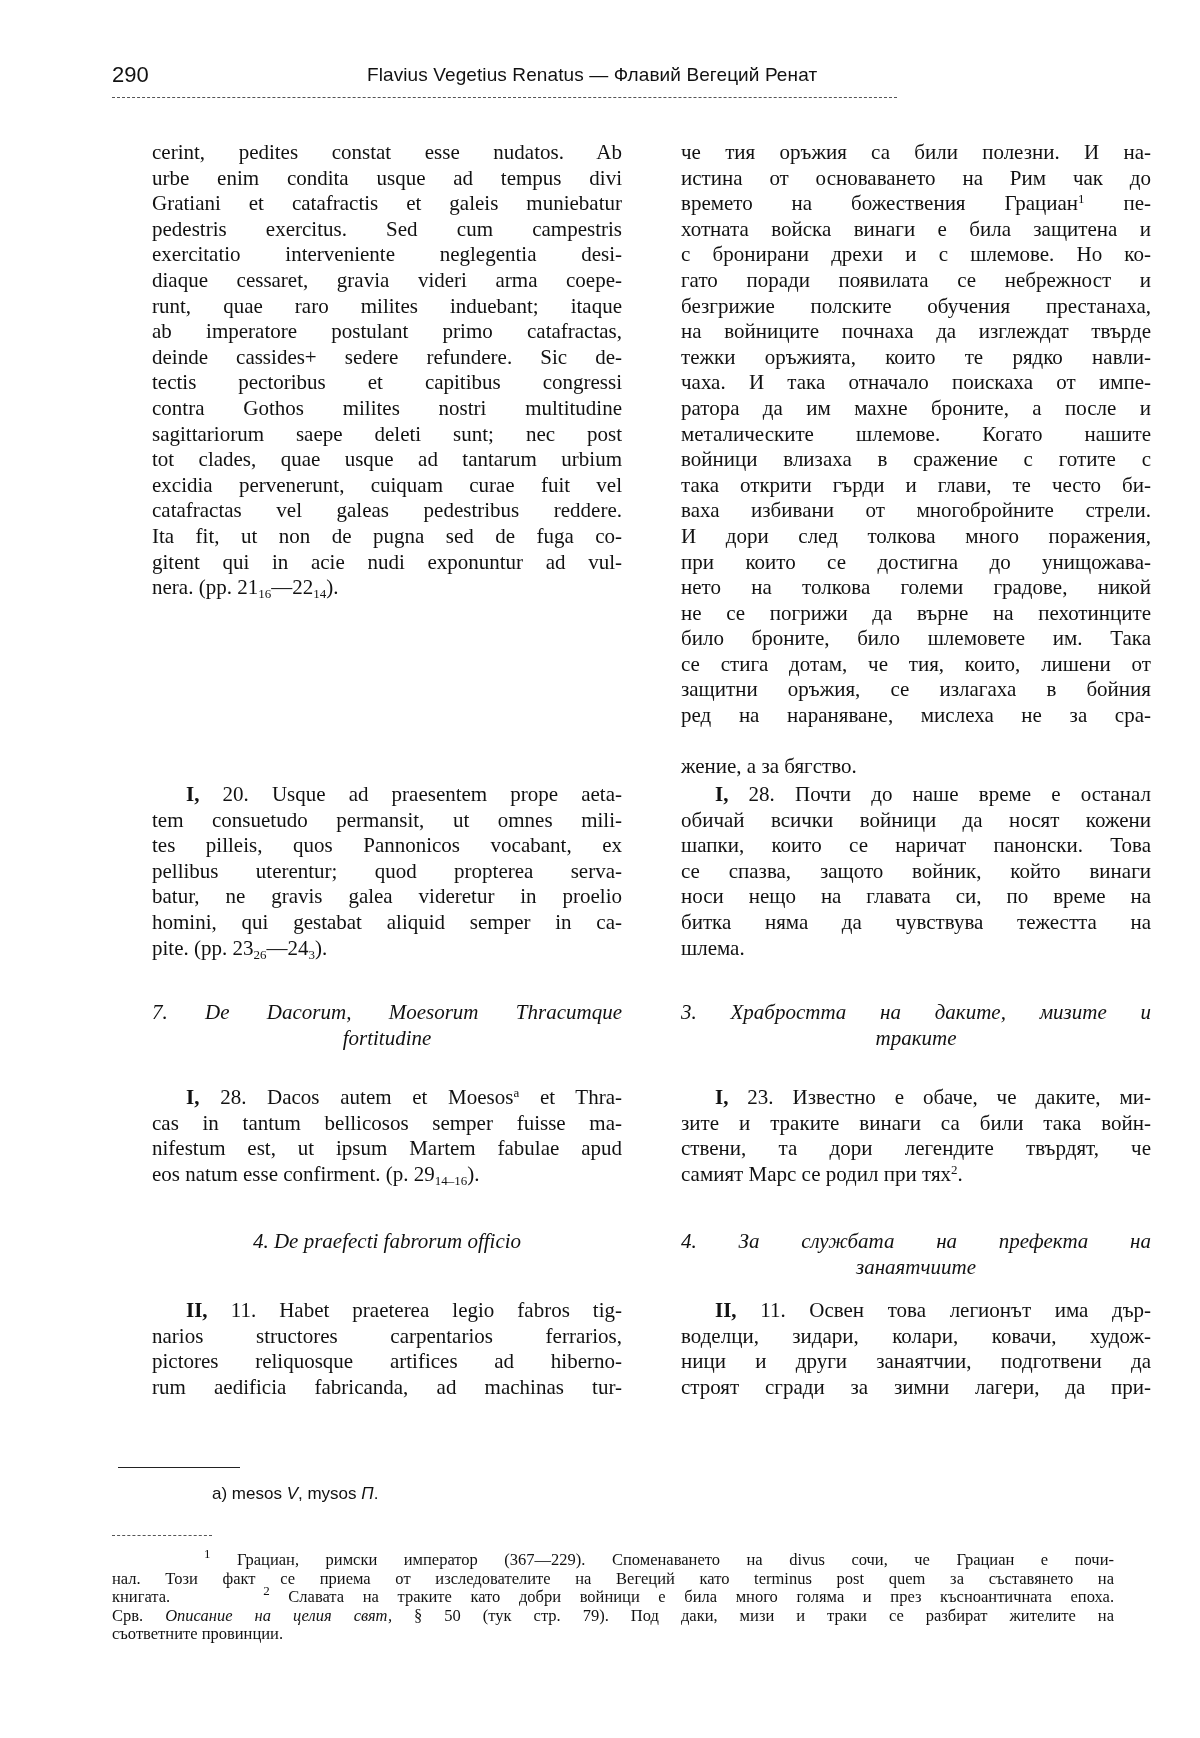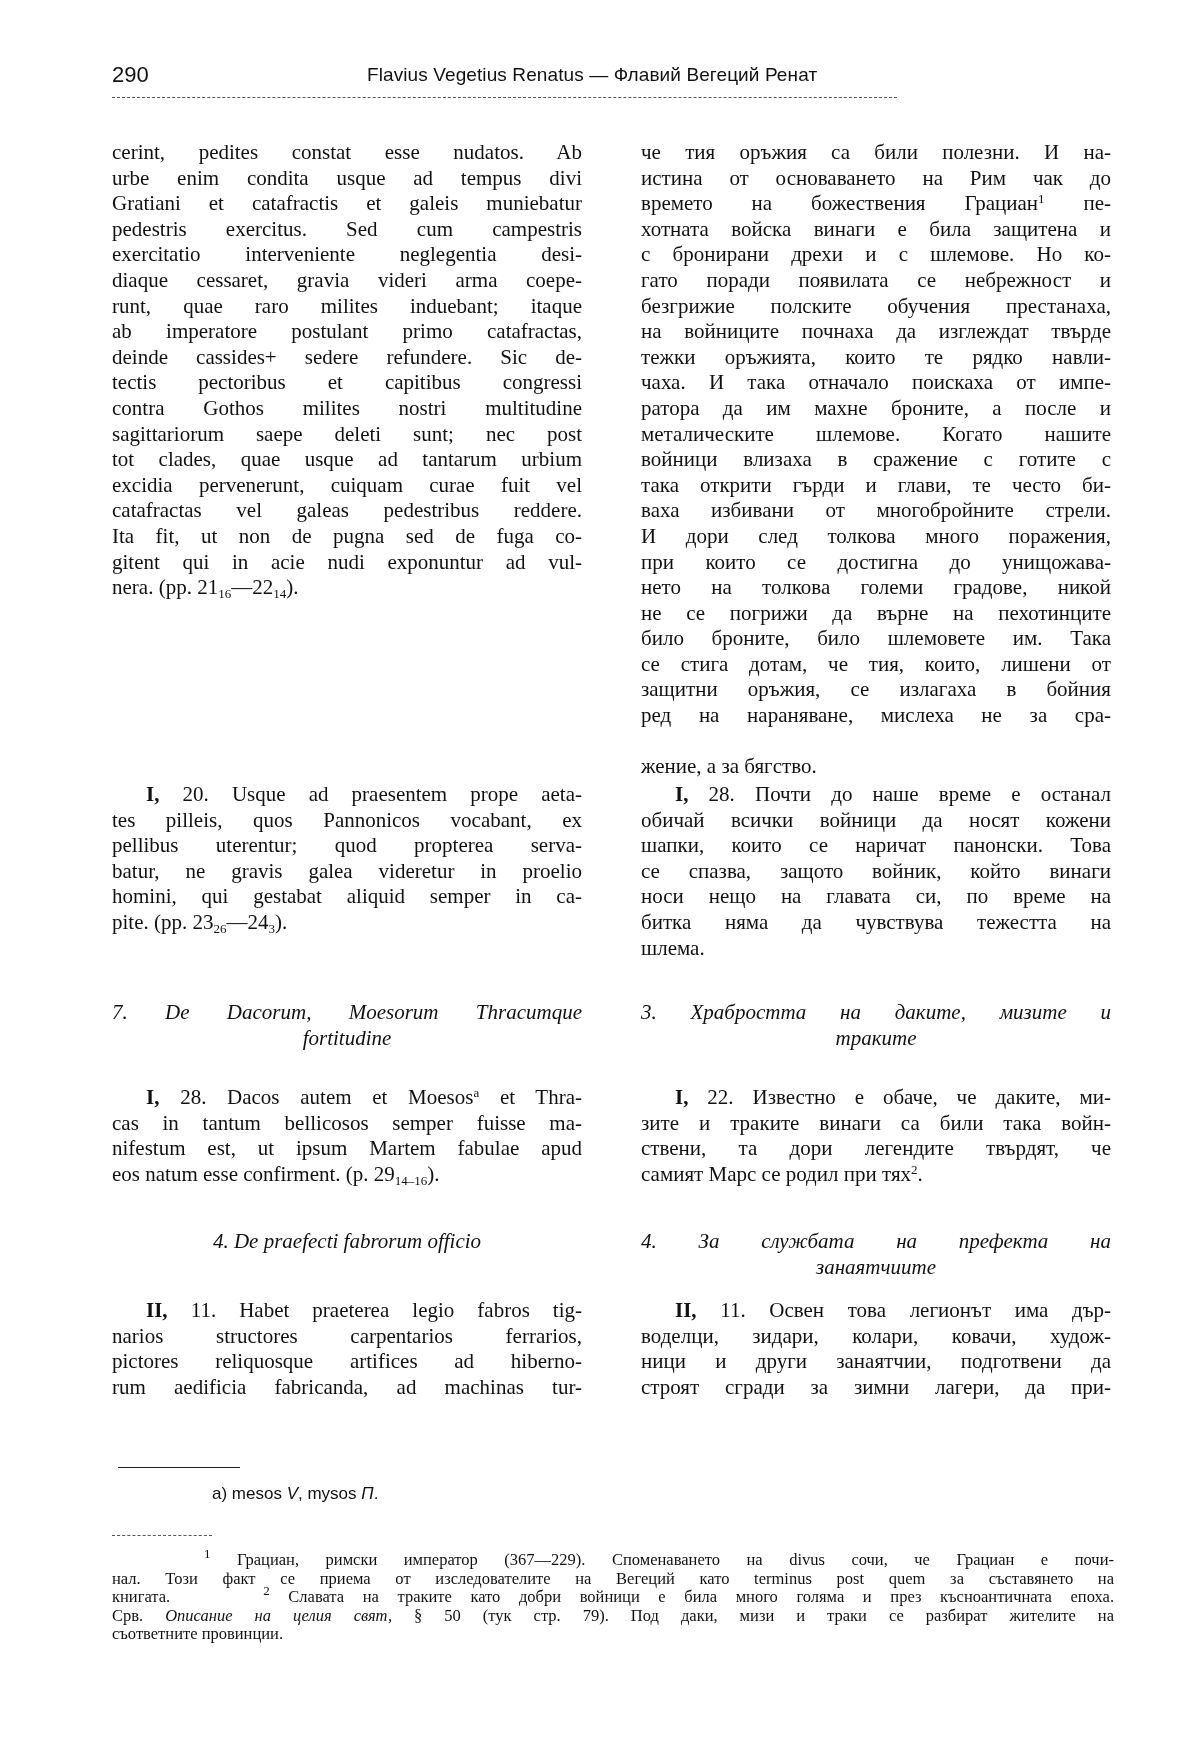--- a/index.html
+++ b/index.html
@@ -5,21 +5,21 @@
   html, body { margin: 0; padding: 0; background: #ffffff; }
   body { width: 1200px; height: 1738px; position: relative; overflow: hidden;
          font-family: "Liberation Serif", "DejaVu Serif", serif; color: #111; }
   .page { position: absolute; left: 0; top: 0; width: 1200px; height: 1738px; padding-left: 24px; }
 
   .header { position: absolute; left: 112px; top: 62px; width: 780px; height: 30px; }
   .page-number { position: absolute; left: 0; top: 0; font-size: 22px; font-family: "Liberation Sans", sans-serif; }
   .running-head { position: absolute; left: 255px; top: 2px; font-size: 19px; font-family: "Liberation Sans", sans-serif; letter-spacing: 0.1px; }
   .header-rule { position: absolute; left: 112px; top: 97px; width: 785px; height: 0; border-top: 1px dashed #555; }
 
-  .col { position: absolute; width: 470px; }
+  .col { position: absolute; width: 470px; margin-left: 40px; }
   .col-left { left: 112px; }
   .col-right { left: 641px; width: 470px; }
 
   .line { display: block; height: 25.6px; line-height: 25.6px; font-size: 21px;
           text-align: justify; text-align-last: justify; white-space: nowrap; }
   .line.last { text-align-last: left; }
   .line.center { text-align: center; text-align-last: center; }
   .line.indent { padding-left: 34px; }
   .italic { font-style: italic; }
   b.ref { font-weight: bold; }
@@ -61,20 +61,21 @@
     <span class="line">tot clades, quae usque ad tantarum urbium</span>
     <span class="line">excidia pervenerunt, cuiquam curae fuit vel</span>
     <span class="line">catafractas vel galeas pedestribus reddere.</span>
     <span class="line">Ita fit, ut non de pugna sed de fuga co-</span>
     <span class="line">gitent qui in acie nudi exponuntur ad vul-</span>
     <span class="line last"><span>nera. (pp. 21</span><sub>16</sub><span>—22</span><sub>14</sub><span>).</span></span>
   </div>
 
   <div class="col col-left block" style="top:782px;">
     <span class="line indent"><b class="ref">I,</b> <span>20. Usque ad praesentem prope aeta-</span></span>
+    <span class="line">tem consuetudo permansit, ut omnes mili-</span>
     <span class="line">tes pilleis, quos Pannonicos vocabant, ex</span>
     <span class="line">pellibus uterentur; quod propterea serva-</span>
     <span class="line">batur, ne gravis galea videretur in proelio</span>
     <span class="line">homini, qui gestabat aliquid semper in ca-</span>
     <span class="line last"><span>pite. (pp. 23</span><sub>26</sub><span>—24</span><sub>3</sub><span>).</span></span>
   </div>
 
   <div class="col col-left block" style="top:1000px;">
     <span class="line italic">7. De Dacorum, Moesorum Thracumque</span>
     <span class="line italic center">fortitudine</span>
@@ -135,21 +136,21 @@
     <span class="line">битка няма да чувствува тежестта на</span>
     <span class="line last">шлема.</span>
   </div>
 
   <div class="col col-right block" style="top:1000px;">
     <span class="line italic">3. Храбростта на даките, мизите и</span>
     <span class="line italic center">траките</span>
   </div>
 
   <div class="col col-right block" style="top:1085px;">
-    <span class="line indent"><b class="ref">I,</b> <span>22. Известно е обаче, че даките, ми-</span></span>
+    <span class="line indent"><b class="ref">I,</b> <span>23. Известно е обаче, че даките, ми-</span></span>
     <span class="line">зите и траките винаги са били така войн-</span>
     <span class="line">ствени, та дори легендите твърдят, че</span>
     <span class="line last"><span>самият Марс се родил при тях</span><sup>2</sup><span>.</span></span>
   </div>
 
   <div class="col col-right block" style="top:1229px;">
     <span class="line italic">4. За службата на префекта на</span>
     <span class="line italic center">занаятчиите</span>
   </div>
 

